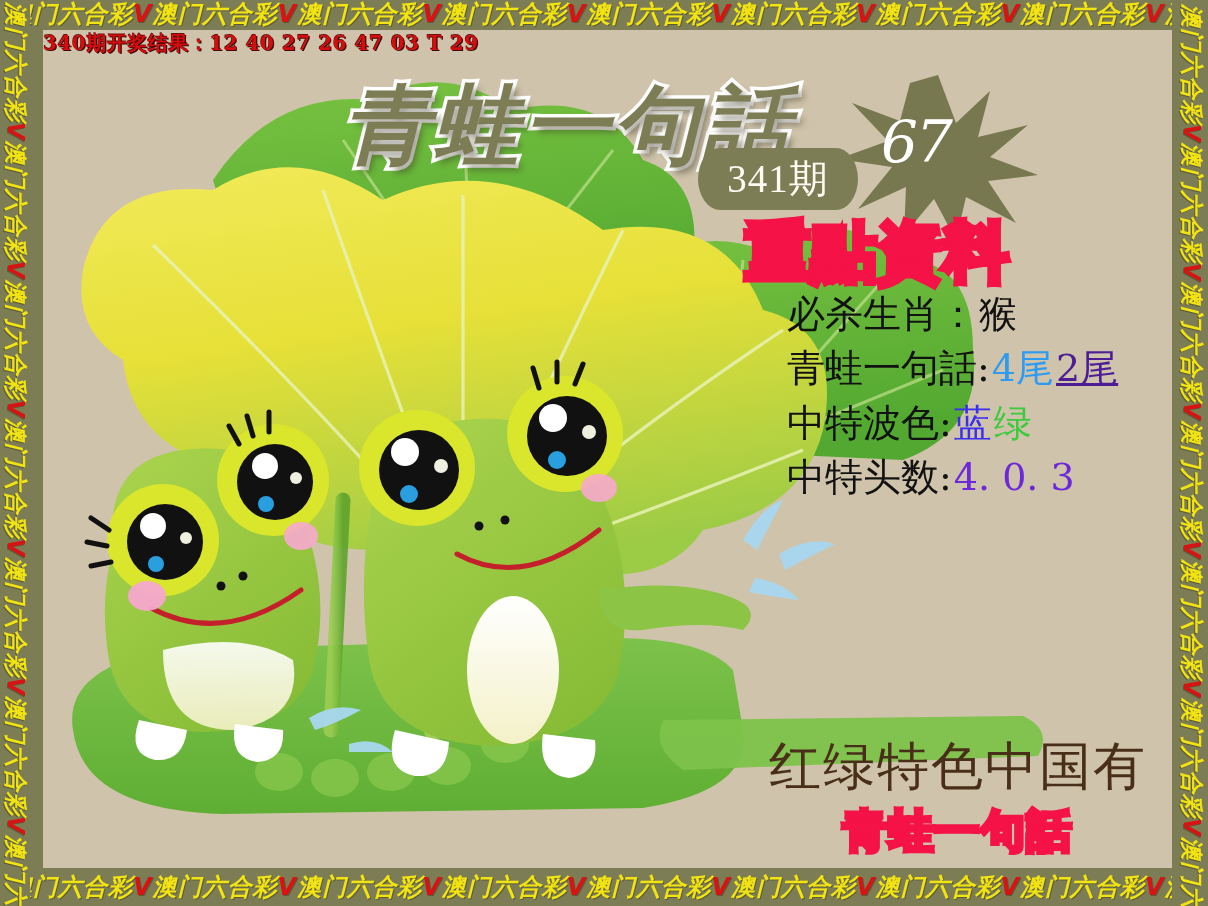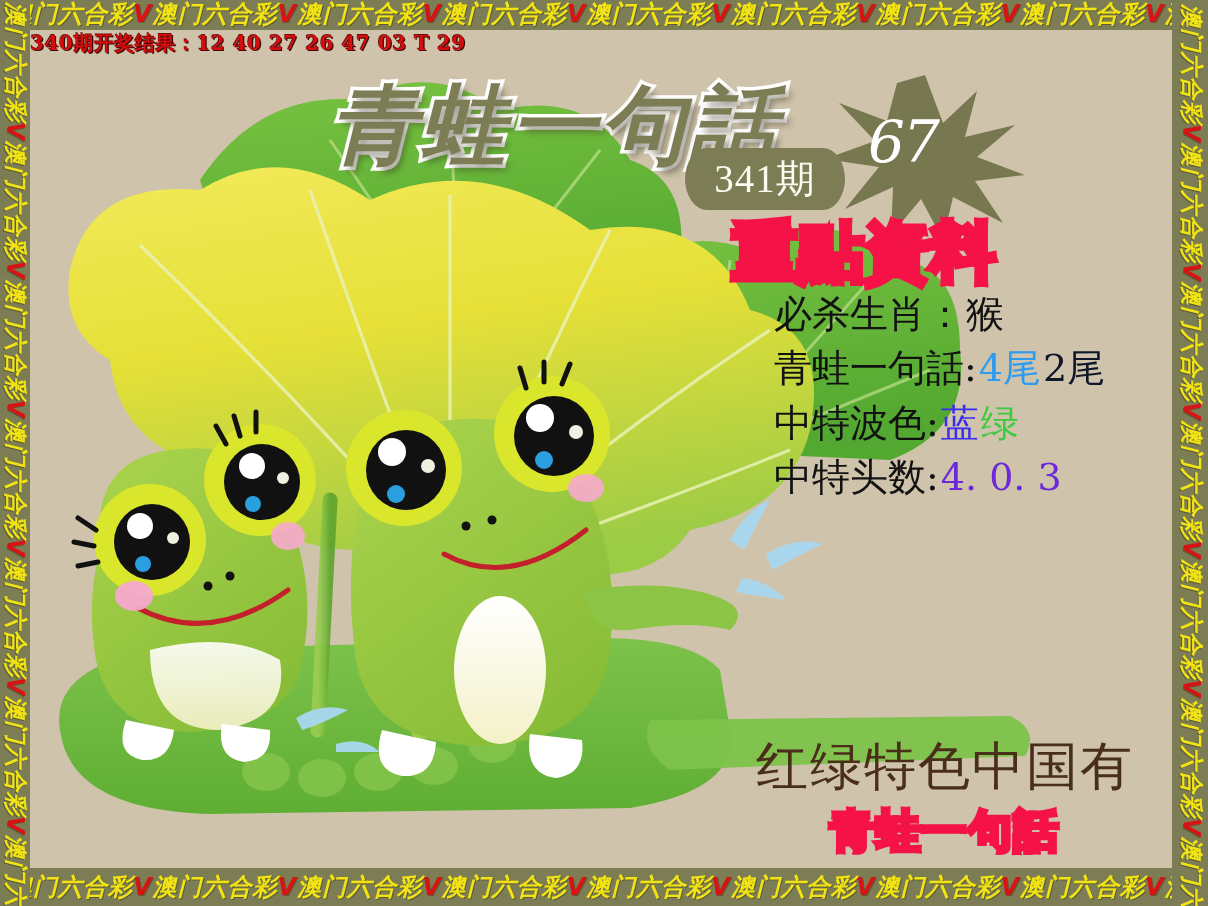--- a/index.html
+++ b/index.html
@@ -56,21 +56,21 @@
     transform-origin: 0 0;
     transform: rotate(90deg);
     left: 31px;
     top: 4px;
     font-size: 23px;
   }
 
   
   #canvas {
     position: absolute;
-    left: 30px;
+    left: 43px;
     top: 30px;
     width: 1142px;
     height: 838px;
     background: #cfc3ab;
     overflow: hidden;
     z-index: 1;
   }
 
   
   #result-bar {
@@ -394,21 +394,21 @@
     <div id="info-panel">
       <div id="panel-heading">重點資料</div>
       <div id="info-rows">
           <div class="info-row">
             <span class="lbl">必杀生肖：</span>
             <span class="val" style="color: rgb(18, 18, 18);">猴</span>
           </div>
           <div class="info-row">
             <span class="lbl">青蛙一句話:</span>
             <span class="val" style="color: rgb(47, 155, 240);">4尾</span>
-            <span class="val v-space" style="color: #0f172a;">2尾</span>
+            <span class="val v-space" style="color: #4c1d95; text-decoration: underline;">2尾</span>
           </div>
           <div class="info-row">
             <span class="lbl">中特波色:</span>
             <span class="val" style="color: rgb(58, 45, 240);">蓝</span>
             <span class="val v-space" style="color: rgb(63, 201, 63);">绿</span>
           </div>
           <div class="info-row">
             <span class="lbl">中特头数:</span>
             <span class="val" style="color: #6d28d9;">4. 0. 3</span>
           </div>

